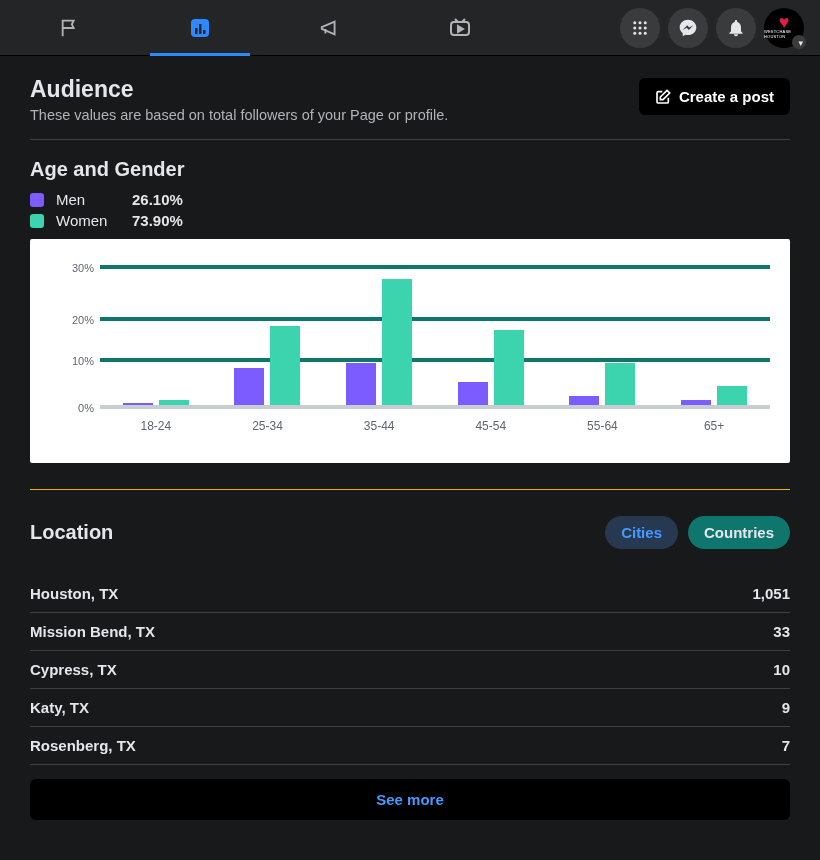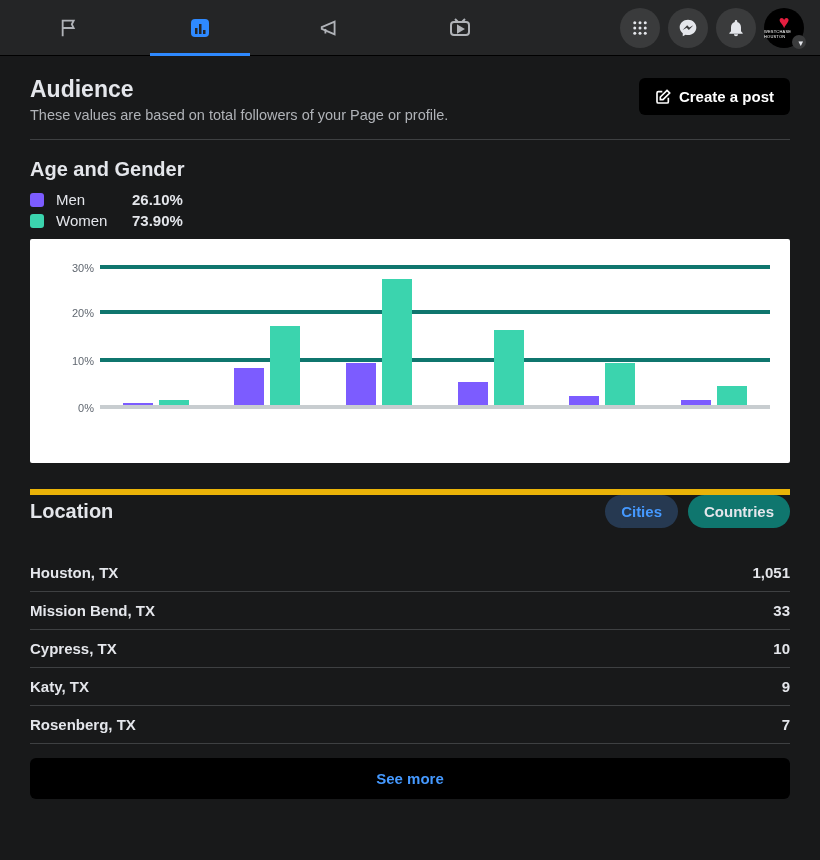--- a/index.html
+++ b/index.html
@@ -213,21 +213,22 @@
     font-size: 12px;
     color: #606770;
   }
   .x-labels span { width: 78px; text-align: center; }
   
   .location-header {
     display: flex;
     justify-content: space-between;
     align-items: center;
     margin-top: 26px;
-    border-top: 6px solid #eab308;
+    border-top: 1px solid #eab308;
+    padding-top: 26px;
   }
   .location-header h2 {
     font-size: 20px;
     font-weight: 700;
   }
   .toggle {
     display: flex;
     gap: 10px;
   }
   .toggle-btn {
@@ -363,21 +364,21 @@
   </div>
 
   <div class="chart">
     <div class="chart-grid" id="chart-grid">
         <div class="grid-line baseline" style="top: 140px;">
           <div class="grid-label">0%</div>
         </div>
         <div class="grid-line" style="top: 93.3333px;">
           <div class="grid-label">10%</div>
         </div>
-        <div class="grid-line" style="top: 45px;">
+        <div class="grid-line" style="top: 52px;">
           <div class="grid-label">20%</div>
         </div>
         <div class="grid-line" style="top: 0px;">
           <div class="grid-label">30%</div>
         </div>
       </div>
     <div class="bars" id="chart-bars">
         <div class="bar-group">
           <div class="bar bar-m" style="height: 2.33333px;"></div>
           <div class="bar bar-w" style="height: 4.66667px;"></div>
@@ -395,20 +396,28 @@
           <div class="bar bar-w" style="height: 74.6667px;"></div>
         </div>
         <div class="bar-group">
           <div class="bar bar-m" style="height: 9.33333px;"></div>
           <div class="bar bar-w" style="height: 42px;"></div>
         </div>
         <div class="bar-group">
           <div class="bar bar-m" style="height: 4.66667px;"></div>
           <div class="bar bar-w" style="height: 18.6667px;"></div>
         </div>
+      </div>
+    <div class="x-labels" id="chart-xlabels">
+        <span>18-24</span>
+        <span>25-34</span>
+        <span>35-44</span>
+        <span>45-54</span>
+        <span>55-64</span>
+        <span>65+</span>
       </div>
   </div>
 
   
   <div class="location-header">
     <h2>Location</h2>
     <div class="toggle">
       <button class="toggle-btn active">Cities</button>
       <button class="toggle-btn">Countries</button>
     </div>

